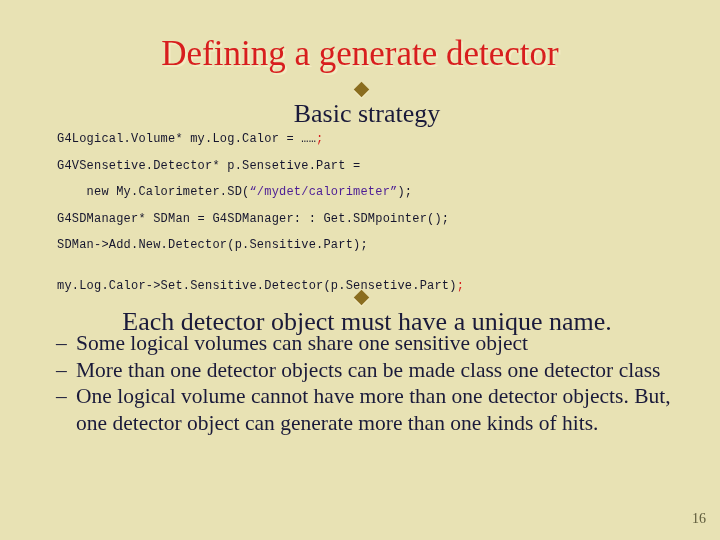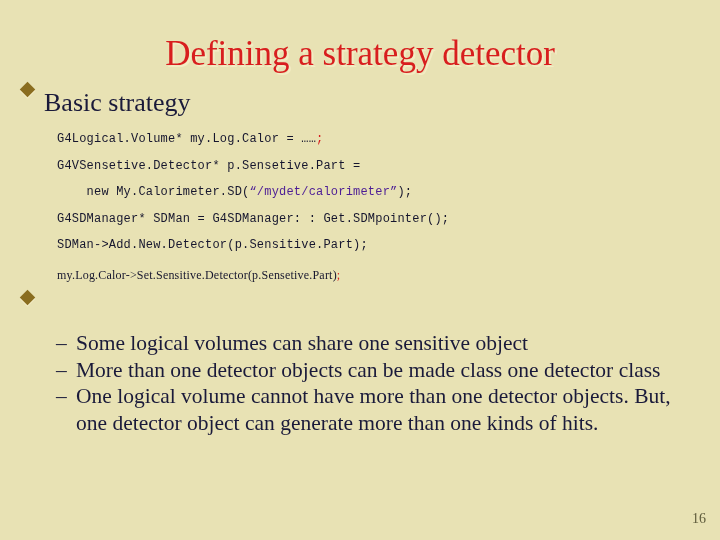--- a/index.html
+++ b/index.html
@@ -33,23 +33,24 @@
     line-height: 40px;
     color: #d81e1e;
     text-shadow: 2px 2px 0 #f3ecc4;
     white-space: nowrap;
   }
 
   
   .bullet-l1 {
     position: absolute;
     display: flex;
-    align-items: flex-start;
+    align-items: center;
     left: 22px;
     width: 690px;
+    flex-direction: column;
   }
   .bullet-l1 .diamond {
     flex: 0 0 auto;
     width: 11px;
     height: 11px;
     margin-right: 11px;
     background: #8a6d1f;
     transform: rotate(45deg);
     position: relative;
     top: -4px;
@@ -71,21 +72,21 @@
     top: 126px;
     width: 650px;
     font-family: "Liberation Mono", "DejaVu Sans Mono", monospace;
     font-size: 12px;
     line-height: 26.5px;
     color: #16162e;
     white-space: pre;
     letter-spacing: 0.2px;
   }
   .code-line { white-space: pre; }
-  .code-line.spaced { margin-top: 3px; font-family: Liberation Serif, serif; }
+  .code-line.spaced { margin-top: 14px; }
   .tok-str  { color: #4c1d95; }
   .tok-red  { color: #d81e1e; }
 
   
   .sub-list {
     position: absolute;
     left: 56px;
     top: 330px;
     width: 645px;
   }
@@ -115,31 +116,32 @@
     font-size: 14px;
     line-height: 16px;
     color: #5d5a3a;
   }
 </style>
 </head>
 <body>
 
 <div class="slide">
 
-  <div class="slide-title">Defining a strategy detector</div>
+  <div class="slide-title">Defining a generate detector</div>
 
   <div class="bullet-l1" id="bullet-basic-strategy">
     <span class="diamond"></span>
     <span class="b1-text">Basic strategy</span>
   </div>
 
   <div class="code-block"><div class="code-line"><span>G4Logical.Volume* my.Log.Calor = ……</span><span class="tok-red">;</span></div><div class="code-line"><span>G4VSensetive.Detector* p.Sensetive.Part =</span></div><div class="code-line"><span>    new My.Calorimeter.SD(</span><span class="tok-str">“/mydet/calorimeter”</span><span>);</span></div><div class="code-line"><span>G4SDManager* SDMan = G4SDManager: : Get.SDMpointer();</span></div><div class="code-line"><span>SDMan-&gt;Add.New.Detector(p.Sensitive.Part);</span></div><div class="code-line spaced"><span>my.Log.Calor-&gt;Set.Sensitive.Detector(p.Sensetive.Part)</span><span class="tok-red">;</span></div></div>
 
   <div class="bullet-l1" id="bullet-unique-name">
     <span class="diamond"></span>
+    <span class="b1-text">Each detector object must have a unique name.</span>
   </div>
 
   <div class="sub-list">
       <div class="bullet-l2">
         <span class="dash">–</span>
         <span class="b2-text">Some logical volumes can share one sensitive object</span>
       </div>
       <div class="bullet-l2">
         <span class="dash">–</span>
         <span class="b2-text">More than one detector objects can be made class one detector class</span>

